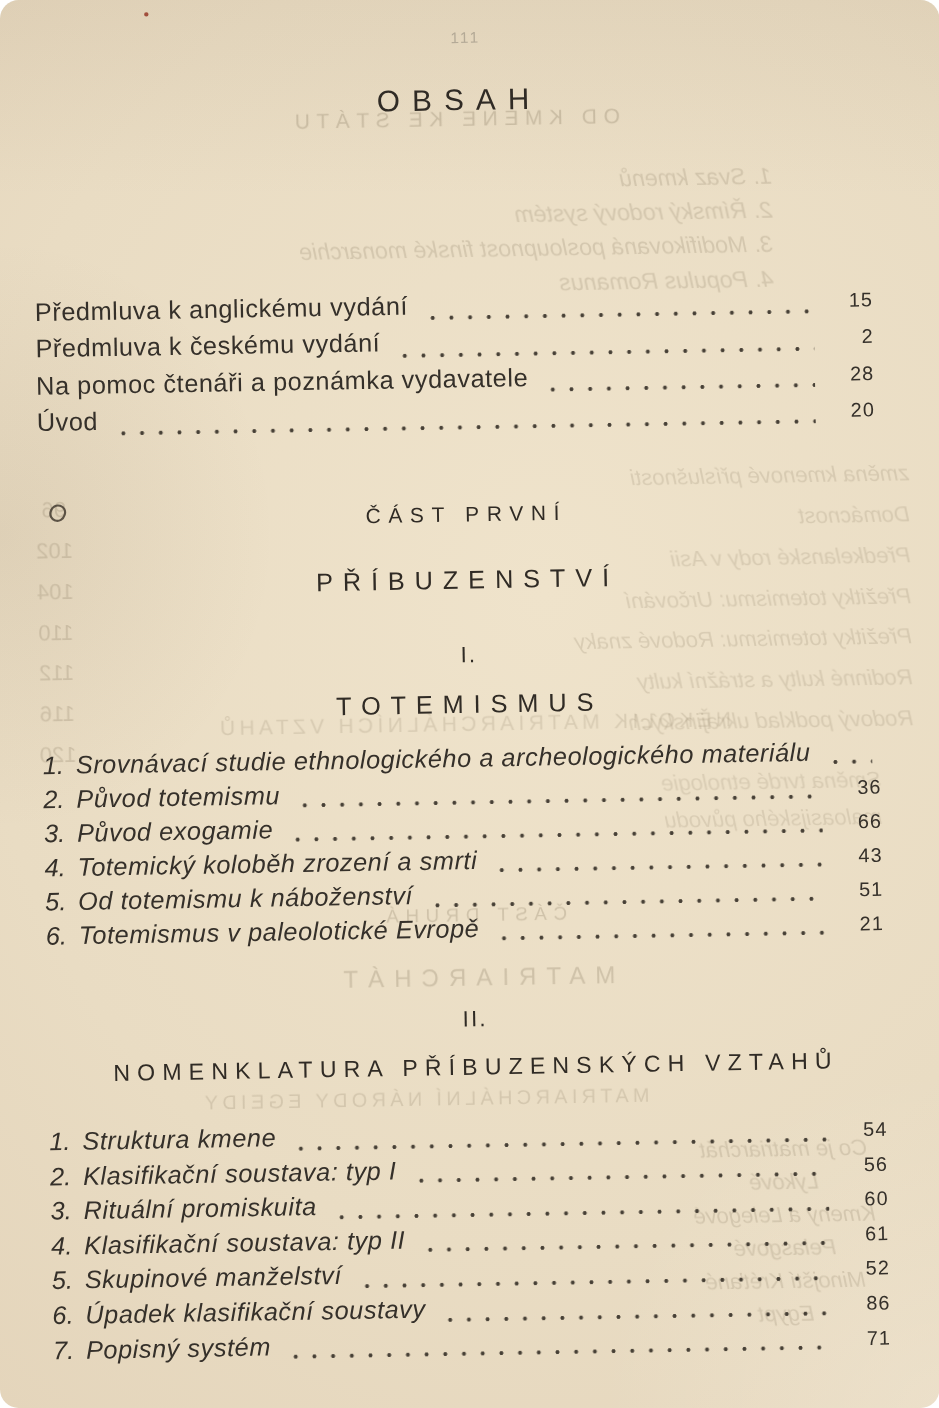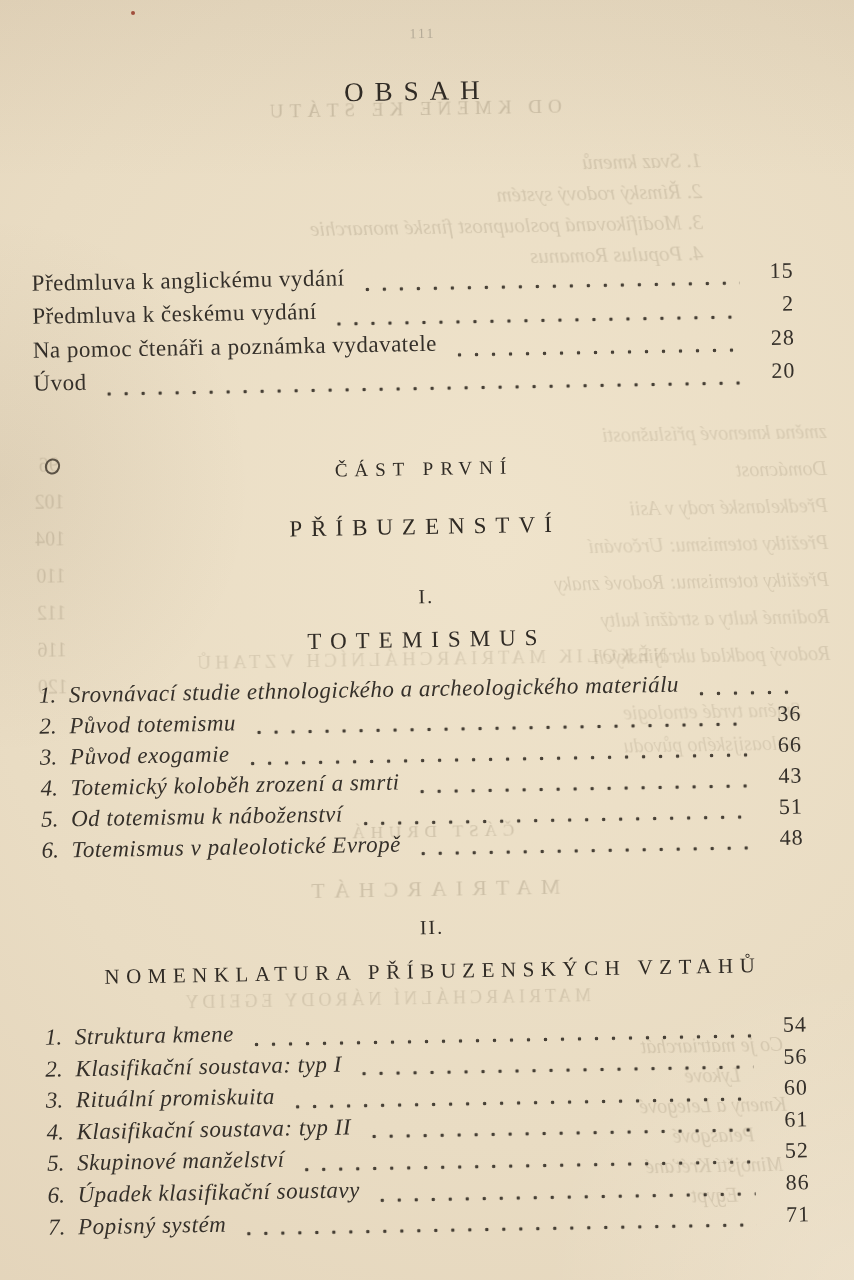--- a/index.html
+++ b/index.html
@@ -1,42 +1,43 @@
 <!DOCTYPE html>
 <html><head>
 <meta charset="utf-8">
 <style>
   html,body{margin:0;padding:0;}
   .photo{
     position:relative;
     width:854px;height:1280px;
     overflow:hidden;
-    font-family:Liberation Serif, serif;
+    font-family:Liberation Sans, sans-serif;
     background:
       linear-gradient(180deg, rgba(118,92,62,0.07) 0%, rgba(0,0,0,0) 14%),
       radial-gradient(42% 30% at 0% 38%, rgba(110,85,55,0.09), rgba(0,0,0,0) 70%),
       radial-gradient(60% 40% at 100% 100%, rgba(255,250,238,0.25), rgba(0,0,0,0) 60%),
       radial-gradient(135% 105% at 58% 42%, #efe3cb 0%, #e9dcc3 45%, #e2d2b8 80%, #d8c6aa 100%);
     color:#35302a;
+    border-radius:17px;
   }
   .sheet{position:absolute;inset:0;transform:rotate(-1deg);transform-origin:50% 50%;}
   .center{position:absolute;left:0;right:0;text-align:center;}
   .caps{color:#302b25;}
   .rows{position:absolute;left:38px;right:54px;}
   .row{display:flex;align-items:baseline;white-space:nowrap;}
   .row .num{flex:0 0 30px;font-size:23px;}
   .row .t{font-size:23px;letter-spacing:0.5px;}
   .row.it .t,.row.it .num{font-style:italic;}
   .leader{
     flex:1 1 auto;align-self:flex-end;height:7px;min-width:20px;
     margin:0 8px 5px 14px;
     background-image:radial-gradient(circle, rgba(48,42,34,0.88) 1.5px, rgba(48,42,34,0) 2.1px);
     background-size:17px 7px;background-repeat:repeat-x;background-position:left center;
   }
-  .pg{flex:0 0 46px;text-align:right;font-size:22px;letter-spacing:1px;font-feature-settings:"onum" 1;}
+  .pg{flex:0 0 46px;text-align:right;font-size:18px;letter-spacing:1px;font-feature-settings:"onum" 1;}
   .h-title{top:76px;font-size:27px;letter-spacing:11px;}
   .h-part1{top:458px;font-size:19px;letter-spacing:7px;}
   .h-pribuz{top:514px;font-size:23px;letter-spacing:9px;}
   .h-num1{top:585px;font-size:20px;letter-spacing:2px;}
   .h-totem{top:627px;font-size:23px;letter-spacing:9px;}
   .h-num2{top:916px;font-size:20px;letter-spacing:2px;}
   .h-nomen{top:959px;font-size:21px;letter-spacing:6.5px;}
   .fm-rows{top:264px;}   .fm-rows .row{height:33.3px;}
   .p1-rows{top:676px;}   .p1-rows .row{height:31px;}
   .p2-rows{top:1018px;}  .p2-rows .row{height:31.6px;}
@@ -168,21 +169,21 @@
       <div class="row it">
         <span class="num">5.</span>
         <span class="t">Od totemismu k náboženství</span>
         <span class="leader"></span>
         <span class="pg">51</span>
       </div>
       <div class="row it">
         <span class="num">6.</span>
         <span class="t">Totemismus v paleolotické Evropě</span>
         <span class="leader"></span>
-        <span class="pg">48</span>
+        <span class="pg">21</span>
       </div>
     </div>
 
     <div class="center caps h-num2">II.</div>
     <div class="center caps h-nomen">NOMENKLATURA PŘÍBUZENSKÝCH VZTAHŮ</div>
 
     <div class="rows p2-rows">
       <div class="row it">
         <span class="num">1.</span>
         <span class="t">Struktura kmene</span>

